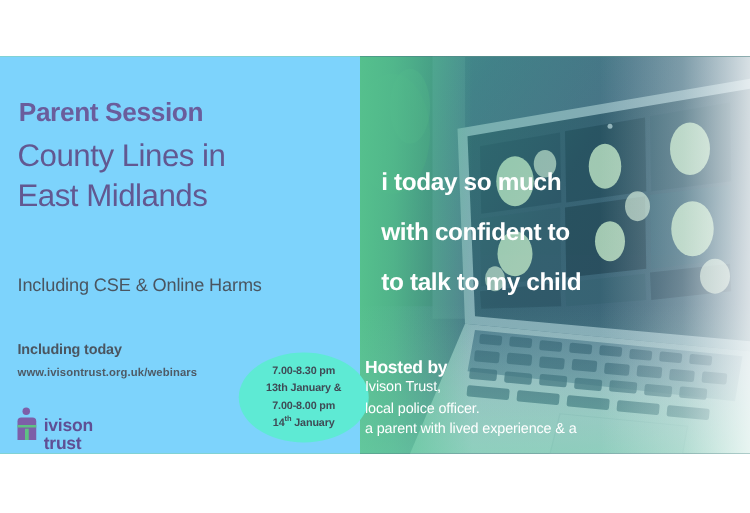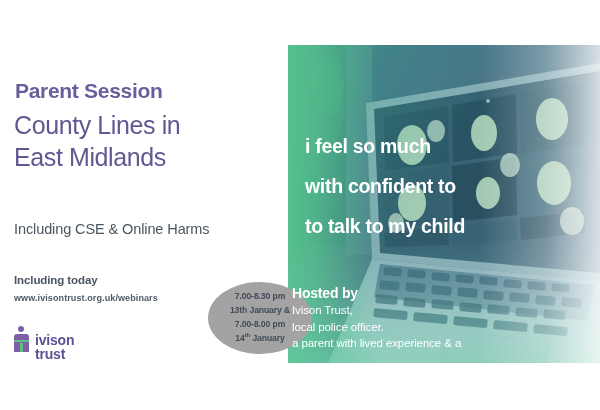--- a/index.html
+++ b/index.html
@@ -33,21 +33,21 @@
     background: #5ec183;
   }
 
   
   #left-panel {
     position: absolute;
     left: 0;
     top: 0;
     width: 288px;
     height: 318px;
-    background: #ffffff;
+    background: #7dd3fc;
     z-index: 5;
   }
 
   .headline-kicker {
     position: absolute;
     left: 15px;
     top: 35px;
     font-size: 21px;
     font-weight: bold;
     color: #6a5d9c;
@@ -145,26 +145,26 @@
     font-weight: bold;
     color: #5f4f94;
     line-height: 1.02;
     letter-spacing: -0.2px;
     margin-top: 16px;
   }
 
   
   #date-oval {
     position: absolute;
-    left: 208px;
+    left: 191px;
     top: 237px;
     width: 104px;
     height: 72px;
     border-radius: 50%;
-    background: #a3a3a3;
+    background: #5eead4;
     z-index: 9;
     display: flex;
     flex-direction: column;
     align-items: center;
     justify-content: center;
     text-align: center;
   }
   #date-oval .line {
     font-size: 8.6px;
     font-weight: bold;
@@ -368,21 +368,21 @@
         <polygon points="160,286 262,296 258,318 152,318" fill="#b9c9d4" opacity="0.55" stroke="#9fb3c0" stroke-width="1"></polygon>
       </svg>
 
       <div id="photo-tint"></div>
       <div id="photo-fade-left"></div>
       <div id="photo-fade-bottom"></div>
       <div id="photo-fade-right"></div>
     </div>
 
     <div id="quote">
-      <div class="qline">i feel so much</div>
+      <div class="qline">i today so much</div>
       <div class="qline">with confident to</div>
       <div class="qline">to talk to my child</div>
     </div>
 
     <div id="hosted">
       <div class="hosted-title">Hosted by</div>
       <div class="hosted-line">Ivison Trust,</div>
       <div class="hosted-line">local police officer.</div>
       <div class="hosted-line">a parent with lived experience &amp; a</div>
     </div>

